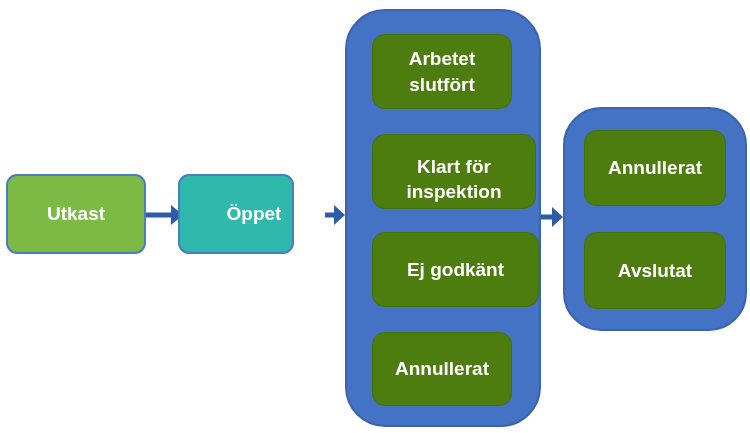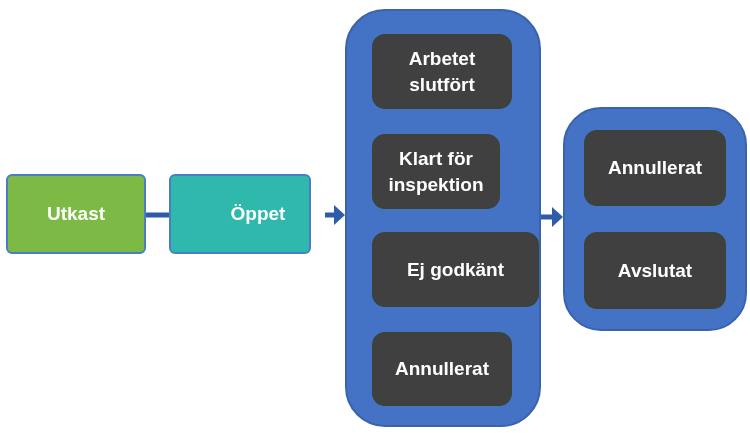--- a/index.html
+++ b/index.html
@@ -19,40 +19,40 @@
     position: absolute;
     box-sizing: border-box;
     display: flex;
     align-items: center;
     justify-content: center;
     text-align: center;
     color: #ffffff;
     font-size: 19px;
     font-weight: bold;
     line-height: 1.32;
-    border-radius: 6px;
+    border-radius: 11px;
     padding: 4px 10px;
   }
   .node-green {
     background: #7cba45;
     border: 2px solid #4a7dc6;
   }
   .node-teal {
     background: #2fb8ac;
     border: 2px solid #4a7dc6;
   }
   .group {
     position: absolute;
     box-sizing: border-box;
     background: #4472c4;
     border: 2px solid #3a63ae;
     border-radius: 40px;
   }
   .group .node {
-    background: #404040;
+    background: #4d7c0f;
     border: 1px solid rgba(40, 80, 20, 0.25);
     border-radius: 13px;
   }
   .arrow {
     position: absolute;
   }
 </style>
 </head>
 <body>
 
@@ -60,34 +60,34 @@
 
   <div class="node node-green" style="left:6px; top:174px; width:140px; height:80px;">
     <span>Utkast</span>
   </div>
 
   <svg class="arrow" style="left:146px; top:205px;" width="37" height="20" viewBox="0 0 37 20">
     <rect x="0" y="7.5" width="26" height="5" fill="#2e5ca8"></rect>
     <polygon points="25,0 37,10 25,20" fill="#2e5ca8"></polygon>
   </svg>
 
-  <div class="node node-teal" style="left:169px; top:174px; width:142px; height:80px;padding-left:46px;">
+  <div class="node node-teal" style="left:178px; top:174px; width:116px; height:80px;padding-left:46px;">
     <span>Öppet</span>
   </div>
 
   <svg class="arrow" style="left:325px; top:205px;" width="20" height="20" viewBox="0 0 20 20">
     <rect x="0" y="7.5" width="10" height="5" fill="#2e5ca8"></rect>
     <polygon points="9,0 20,10 9,20" fill="#2e5ca8"></polygon>
   </svg>
 
   <div class="group" style="left:345px; top:9px; width:196px; height:418px;">
     <div class="node" style="left:25px; top:23px; width:140px; height:75px;">
       <span>Arbetet slutfört</span>
     </div>
-    <div class="node" style="left:25px; top:123px; width:128px; height:75px;">
+    <div class="node" style="left:25px; top:123px; width:164px; height:75px;align-items:flex-end;">
       <span>Klart för inspektion</span>
     </div>
     <div class="node" style="left:25px; top:221px; width:167px; height:75px;">
       <span>Ej godkänt</span>
     </div>
     <div class="node" style="left:25px; top:321px; width:140px; height:74px;">
       <span>Annullerat</span>
     </div>
   </div>
 

